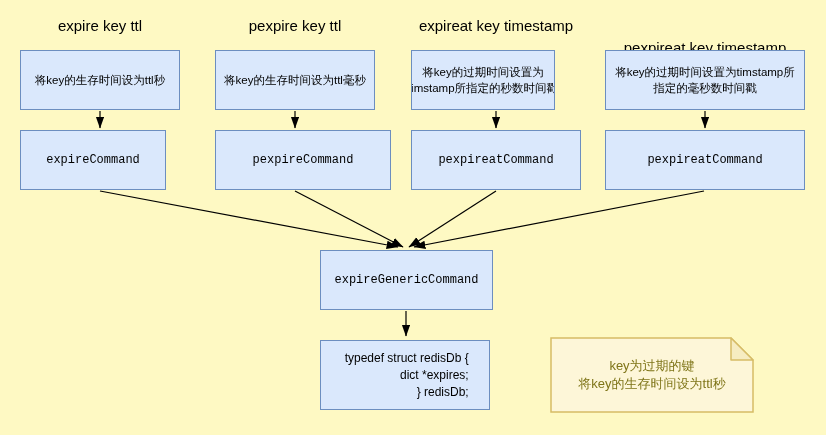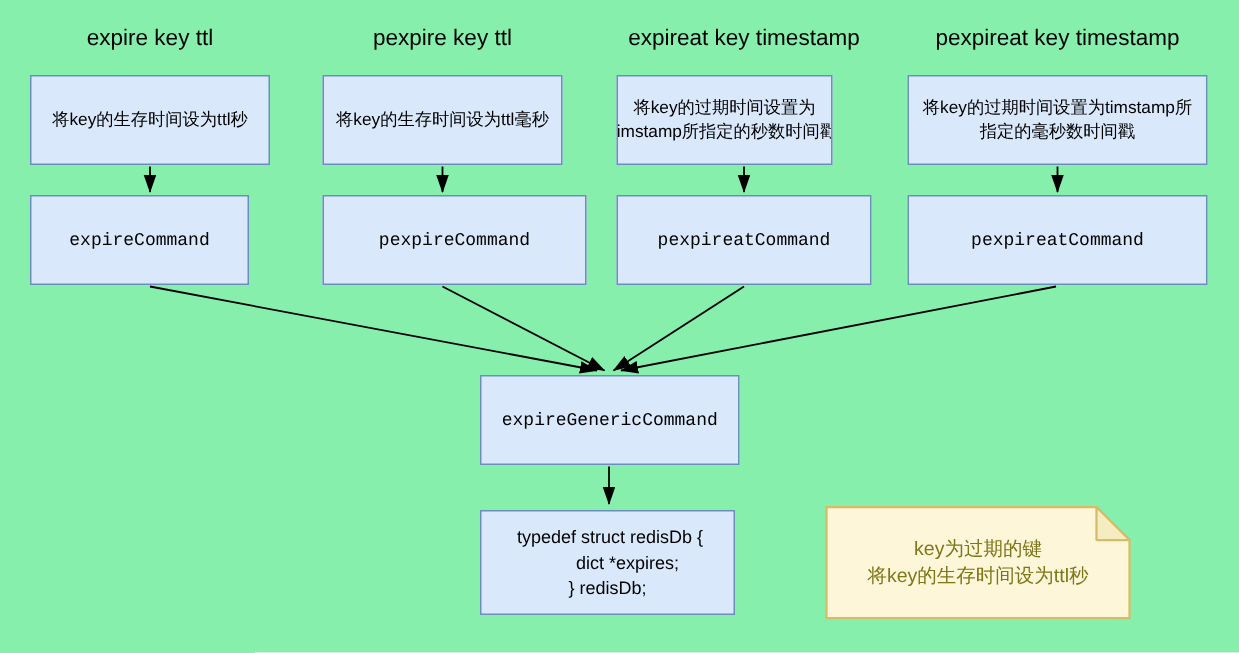--- a/index.html
+++ b/index.html
@@ -1,34 +1,34 @@
 <!DOCTYPE html>
 <html style="--box-fill: #dae8fc; --box-border: #6c8ebf; --note-fill: #fdf6d8; --note-fold: #f6ecc1; --note-border: #d6bc66; --note-text: #7f7519; --arrow: #000000; --text: #000000;"><head>
 <meta charset="utf-8">
 <style>
   html,body { margin:0; padding:0; background:#ffffff; }
   .canvas {
-    position:relative; width:826px; height:435px; background:#86efac;
+    position:relative; width:826px; height:435px; background:#fef9c3;
     font-family:"Liberation Sans", sans-serif; color:var(--text, #000);
     overflow:hidden;
   }
   .col-title {
     position:absolute; top:16px; height:20px; line-height:20px;
     font-size:15px; text-align:center; white-space:nowrap;
   }
   .box {
     position:absolute; box-sizing:border-box;
     background:var(--box-fill,#dae8fc); border:1px solid var(--box-border,#6c8ebf);
     display:flex; align-items:center; justify-content:center;
     text-align:center; overflow:hidden;
   }
   .desc { font-size:11.5px; line-height:16px; white-space:pre; }
   .cmd  { font-family:"Liberation Mono", monospace; font-size:12px; white-space:nowrap; }
   .struct-code {
-    font-size:12px; line-height:17px; white-space:pre; text-align:center;
+    font-size:12px; line-height:17px; white-space:pre; text-align:right;
   }
   .note-box { position:absolute; left:550px; top:337px; width:204px; height:76px; }
   .note-box svg { position:absolute; left:0; top:0; }
   .note-text {
     position:absolute; left:0; top:0; width:100%; height:100%;
     display:flex; align-items:center; justify-content:center;
     font-size:13px; line-height:18px; text-align:center; white-space:pre;
     color:var(--note-text,#7f7519);
   }
   svg.arrows { position:absolute; left:0; top:0; pointer-events:none; }
@@ -45,21 +45,21 @@
 
   <div class="col-title" style="left:215px; width:160px;">pexpire key ttl</div>
   <div class="box desc" style="left:215px; top:50px; width:160px; height:60px;">将key的生存时间设为ttl毫秒</div>
   <div class="box cmd" style="left:215px; top:130px; width:176px; height:60px;">pexpireCommand</div>
 
   <div class="col-title" style="left:411px; width:170px;">expireat key timestamp</div>
   <div class="box desc" style="left:411px; top:50px; width:144px; height:60px;">将key的过期时间设置为
 timstamp所指定的秒数时间戳</div>
   <div class="box cmd" style="left:411px; top:130px; width:170px; height:60px;">pexpireatCommand</div>
 
-  <div class="col-title" style="left:605px; width:200px;">pexpireat key timestamp</div>
+  <div class="col-title" style="left:605px; width:200px;margin-top:22px;">pexpireat key timestamp</div>
   <div class="box desc" style="left:605px; top:50px; width:200px; height:60px;">将key的过期时间设置为timstamp所
 指定的毫秒数时间戳</div>
   <div class="box cmd" style="left:320px; top:250px; width:173px; height:60px;">expireGenericCommand</div>
 
   <div class="box cmd" style="left:605px; top:130px; width:200px; height:60px;">pexpireatCommand</div>
 
   <div class="box struct-code" style="left:320px; top:340px; width:170px; height:70px;"> typedef struct redisDb {
         dict *expires;
 } redisDb;</div>
 

